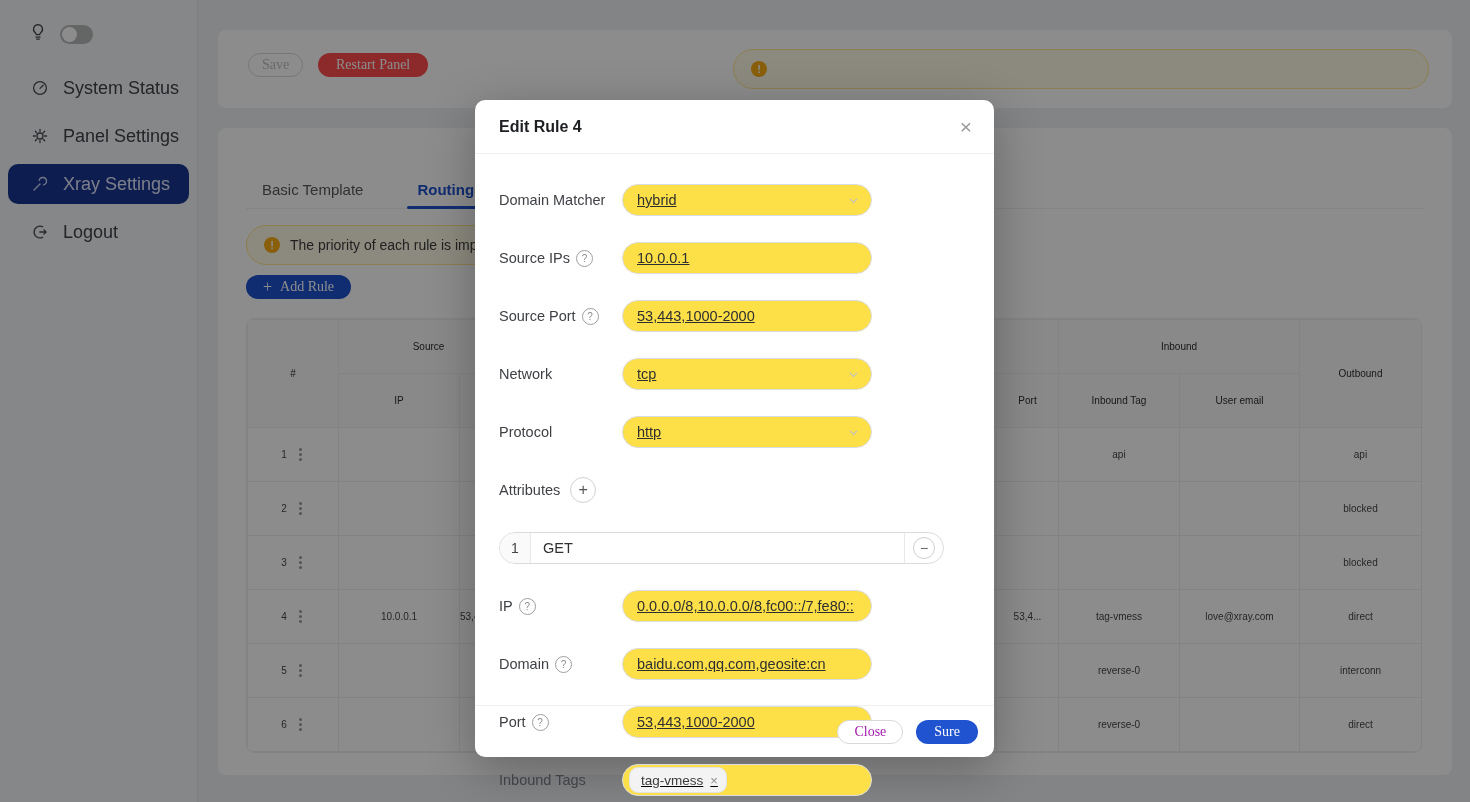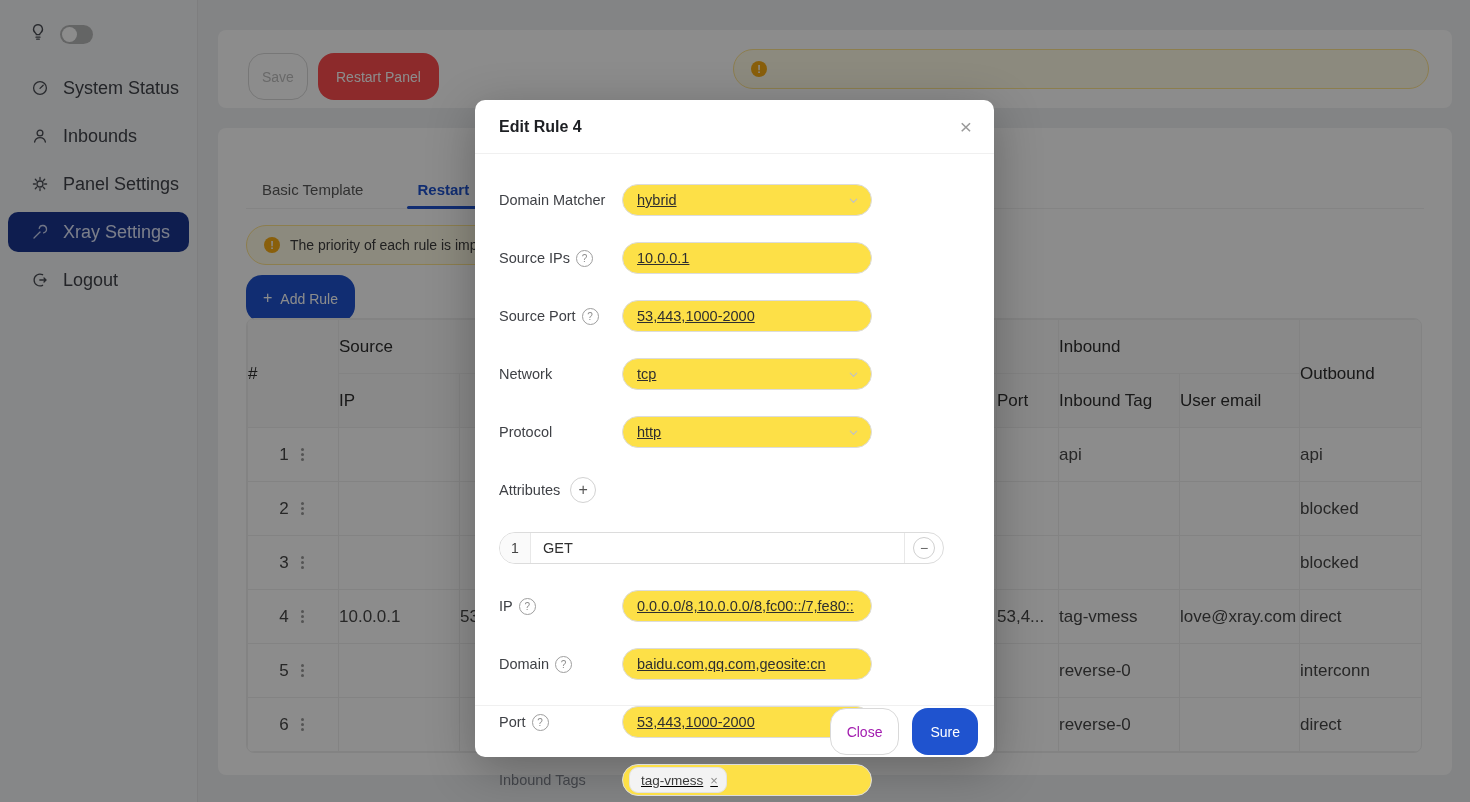--- a/index.html
+++ b/index.html
@@ -17,21 +17,21 @@
   .nav-item svg{flex:none;color:#4a4d55;}
   .nav-item.active{height:40px;margin:4px 8px;padding-left:23px;border-radius:10px;background:var(--sidebar-active);color:#e0e6fb;font-weight:500;}
   .nav-item.active svg{color:#cdd6f4;}
 
   
   .card{position:absolute;background:#fff;border-radius:8px;}
   .card1{left:218px;top:30px;width:1234px;height:78px;}
   .card2{left:218px;top:128px;width:1234px;height:647px;}
 
   
-  .btn{display:inline-flex;align-items:center;justify-content:center;height:47px;border-radius:16px;font-size:14px;cursor:pointer;box-sizing:border-box;font-family:Liberation Sans, sans-serif;}
+  .btn{display:inline-flex;align-items:center;justify-content:center;height:24px;border-radius:16px;font-size:14px;cursor:pointer;box-sizing:border-box;font-family:Liberation Serif, serif;}
   .btn-save{position:absolute;left:30px;top:23px;padding:0 13px;background:#fff;border:1px solid #d9d9d9;color:#bfbfbf;}
   .btn-restart{position:absolute;left:100px;top:23px;padding:0 18px;background:var(--danger);border:none;color:#fff;}
   .alert{display:flex;align-items:center;gap:10px;height:40px;border-radius:20px;background:var(--warning-bg);border:1px solid var(--warning-border);font-size:14px;color:#3c3c3c;padding:0 17px;box-sizing:border-box;}
   .alert1{position:absolute;right:23px;top:19px;width:696px;}
   .warn-ico{flex:none;width:16px;height:16px;border-radius:50%;background:var(--warning-icon);color:#fff;font-weight:700;font-size:11px;display:flex;align-items:center;justify-content:center;}
 
   
   .tabs{position:absolute;left:28px;top:42px;display:flex;}
   .tab{height:38px;display:flex;align-items:center;font-size:15px;color:#595959;position:relative;cursor:pointer;}
   .tab-1{padding:0 16px;}
@@ -40,21 +40,21 @@
   .tab.active::after{content:'';position:absolute;left:0;right:-20px;bottom:-1px;height:3px;background:var(--primary);border-radius:2px;}
   .tabbar-line{position:absolute;left:28px;right:28px;top:80px;height:1px;background:#f0f0f0;}
 
   .alert2{position:absolute;left:28px;top:97px;width:700px;}
   .btn-add{position:absolute;left:28px;top:147px;padding:0 17px;background:var(--primary);border:none;color:#fff;gap:8px;}
   .plus-glyph{font-size:16px;line-height:1;margin-top:-1px;}
 
   
   .tablewrap{position:absolute;left:28px;top:190px;width:1176px;border-radius:8px;overflow:hidden;border:1px solid #efefef;box-sizing:border-box;}
   table.rules{border-collapse:collapse;width:100%;table-layout:fixed;}
-  table.rules th,table.rules td{border:1px solid #efefef;font-weight:normal;padding:0;text-align:left;font-size:17px;color:#474747;height:53px;overflow:hidden;}
+  table.rules th,table.rules td{border:1px solid #efefef;font-weight:normal;padding:0;text-align:center;font-size:10px;color:#474747;height:53px;overflow:hidden;}
   table.rules th{background:#fafafa;color:#2e2e2e;font-weight:500;}
   td.c-srcport{text-align:left;padding-left:5px;white-space:nowrap;}
   .numcell{display:flex;align-items:center;justify-content:center;gap:9px;}
   .dots{display:inline-flex;flex-direction:column;gap:2px;cursor:pointer;padding:3px;}
   .dots i{width:3px;height:3px;border-radius:50%;background:#9a9a9a;}
 
   
   .mask{position:absolute;inset:0;background:var(--mask);z-index:20;}
   .modal{position:absolute;left:475px;top:100px;width:519px;height:657px;background:#fff;border-radius:10px;box-shadow:0 12px 48px rgba(0,0,0,.28);z-index:30;box-sizing:border-box;}
   .m-head{height:53px;display:flex;align-items:center;justify-content:space-between;padding:0 22px 0 24px;border-bottom:1px solid #f0f0f0;}
@@ -103,27 +103,20 @@
     <div class="nav">
       <div class="nav-item">
         <svg width="18" height="18" viewBox="0 0 18 18" fill="none" stroke="currentColor" stroke-width="1.3" stroke-linecap="round">
           <circle cx="9" cy="9" r="6.4"></circle>
             <path d="M9 9.4l3.2-3.2"></path>
         </svg>
         <span>System Status</span>
       </div>
       <div class="nav-item">
         <svg width="18" height="18" viewBox="0 0 18 18" fill="none" stroke="currentColor" stroke-width="1.3" stroke-linecap="round">
-          <circle cx="9" cy="6" r="2.9"></circle>
-            <path d="M3.6 15c.6-3 2.8-4.4 5.4-4.4s4.8 1.4 5.4 4.4"></path>
-        </svg>
-        <span>Inbounds</span>
-      </div>
-      <div class="nav-item">
-        <svg width="18" height="18" viewBox="0 0 18 18" fill="none" stroke="currentColor" stroke-width="1.3" stroke-linecap="round">
           <circle cx="9" cy="9" r="3"></circle>
           <path d="M9 2.4v2M9 13.6v2M2.4 9h2M13.6 9h2M4.3 4.3l1.4 1.4M12.3 12.3l1.4 1.4M13.7 4.3l-1.4 1.4M5.7 12.3l-1.4 1.4"></path>
         </svg>
         <span>Panel Settings</span>
       </div>
       <div class="nav-item active">
         <svg width="18" height="18" viewBox="0 0 18 18" fill="none" stroke="currentColor" stroke-width="1.3" stroke-linecap="round">
           <path d="M3 15l6-6"></path>
             <path d="M8.2 5.4a3.7 3.7 0 1 1 4.4 4.4"></path>
         </svg>
@@ -144,21 +137,21 @@
     <button class="btn btn-restart">Restart Panel</button>
     <div class="alert alert1">
       <span class="warn-ico">!</span>
     </div>
   </div>
 
   <div class="card card2">
     <div class="tabbar-line"></div>
     <div class="tabs">
       <div class="tab tab-1">Basic Template</div>
-      <div class="tab tab-2 active">Restart</div>
+      <div class="tab tab-2 active">Routing</div>
     </div>
     <div class="alert alert2">
       <span class="warn-ico">!</span>
       <span>The priority of each rule is imp</span>
     </div>
     <button class="btn btn-add">
       <span class="plus-glyph">+</span>
       <span>Add Rule</span>
     </button>
 

